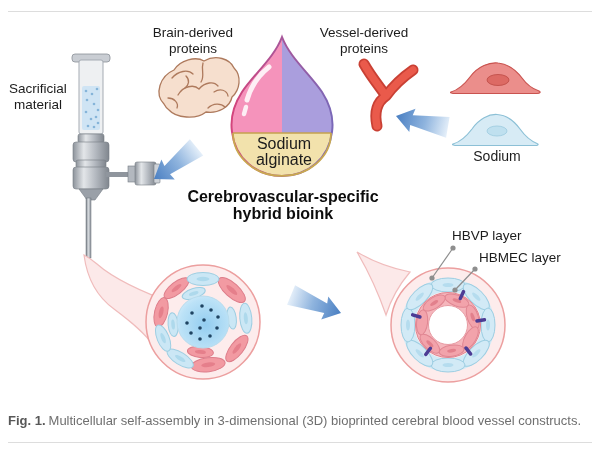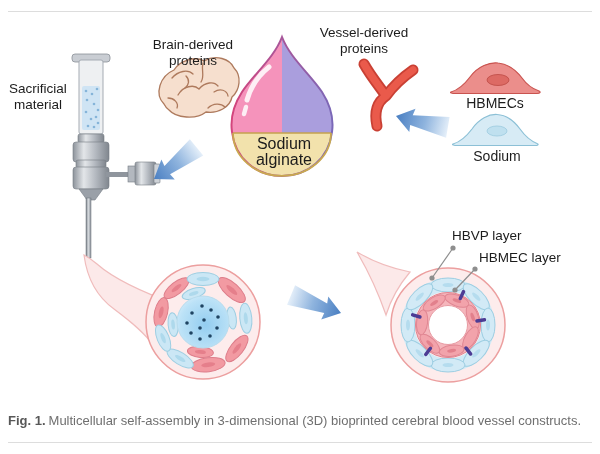--- a/index.html
+++ b/index.html
@@ -309,27 +309,28 @@
         <circle cx="453" cy="248" r="2.6"></circle>
           <circle cx="432" cy="278" r="2.6"></circle>
         <circle cx="475" cy="269" r="2.6"></circle>
           <circle cx="455" cy="290" r="2.6"></circle>
       </g>
     </g>
   </svg>
 
   <div class="fig-label" style="left:0;top:81px;width:76px">Sacrificial
 material</div>
-  <div class="fig-label" style="left:133px;top:37px;width:120px">Brain-derived
+  <div class="fig-label" style="left:133px;top:25px;width:120px">Brain-derived
 proteins</div>
   <div class="fig-label" style="left:304px;top:25px;width:120px">Vessel-derived
 proteins</div>
   <div class="fig-label" style="left:234px;top:136px;width:100px;font-size:16px">Sodium
 alginate</div>
-  <div class="fig-label" style="left:445px;top:96px;width:100px;font-size:14px">HBMECs</div>
   <div class="fig-label" style="left:447px;top:149px;width:100px;font-size:14px">Sodium</div>
+  <div class="bold-title" style="left:163px;top:188px;width:240px">Cerebrovascular-specific
+hybrid bioink</div>
   <div class="fig-label left-align" style="left:452px;top:228px">HBVP layer</div>
   <div class="fig-label left-align" style="left:479px;top:250px">HBMEC layer</div>
 
   <div class="caption"><b>Fig. 1.</b><span>Multicellular self-assembly in 3-dimensional (3D) bioprinted cerebral blood vessel constructs.</span></div>
 
   <div class="hairline" style="top:442px"></div>
 </div>
 
 </body></html>

